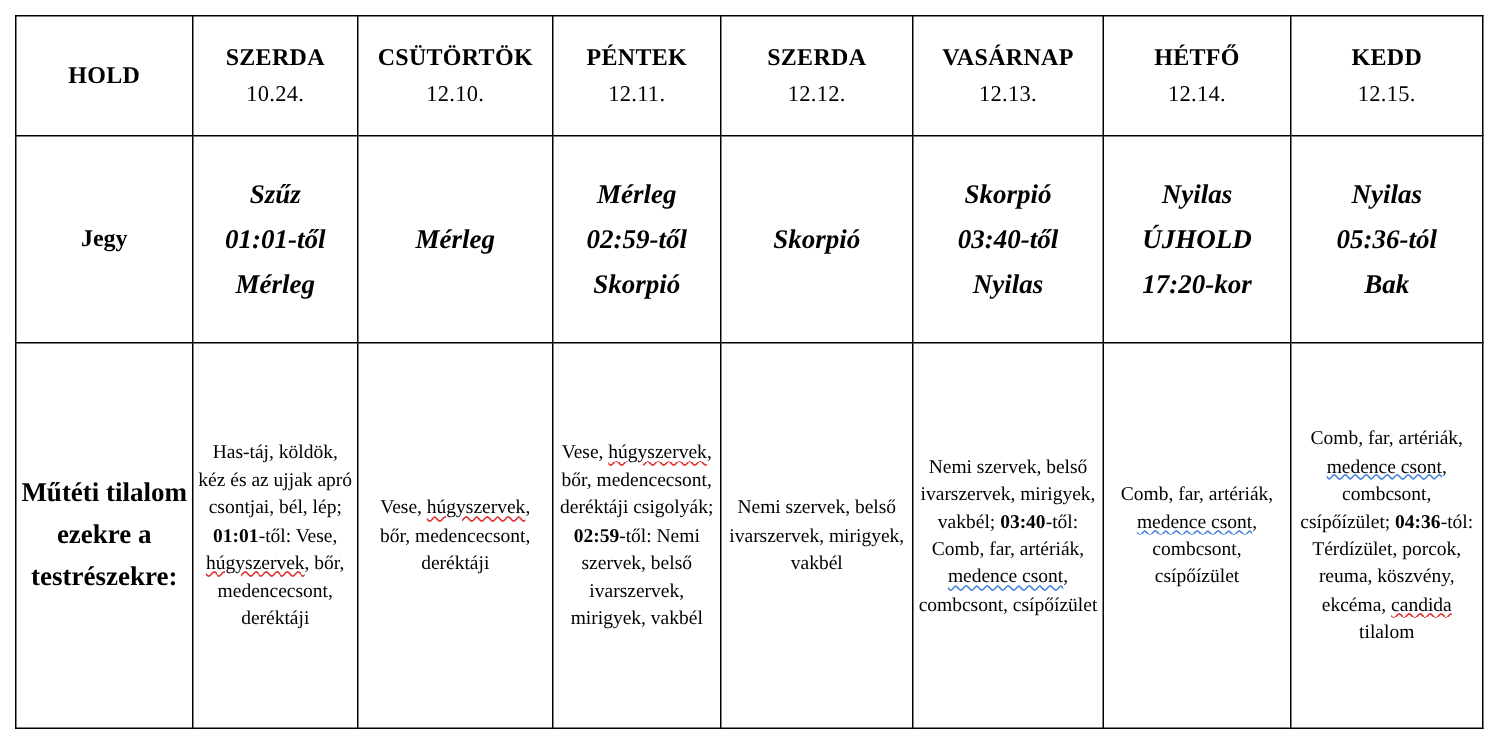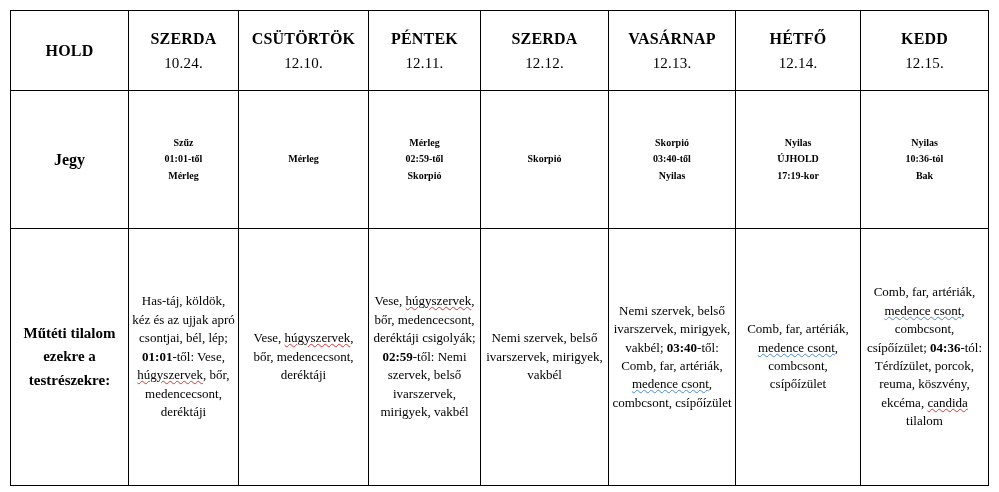--- a/index.html
+++ b/index.html
@@ -68,26 +68,27 @@
     line-height: 1.6;
     font-size: 15px;
   }
   td.rowlabel {
     background: #dce4f0;
     font-weight: bold;
     font-size: 16px;
   }
   td.rowlabel.multi {
     line-height: 1.55;
-    font-size: 15px;
+    font-size: 18px;
   }
   td.sign {
     font-weight: bold;
-    font-size: 10px;
+    font-size: 18px;
     line-height: 1.65;
+    font-style: italic;
   }
   td.phase {
     font-size: 13px;
   }
   td.rise {
     font-size: 13px;
   }
   td.body {
     font-size: 13px;
     line-height: 1.42;
@@ -178,25 +179,25 @@
           <div>Skorpió</div>
         </td>
         <td class="sign">
           <div>Skorpió</div>
           <div>03:40-től</div>
           <div>Nyilas</div>
         </td>
         <td class="sign">
           <div>Nyilas</div>
           <div>ÚJHOLD</div>
-          <div>17:19-kor</div>
+          <div>17:20-kor</div>
         </td>
         <td class="sign">
           <div>Nyilas</div>
-          <div>10:36-tól</div>
+          <div>05:36-tól</div>
           <div>Bak</div>
         </td>
       </tr>
 
 
 
       <tr class="r-body">
         <td class="rowlabel multi">
           <div>Műtéti tilalom</div>
           <div>ezekre a</div>

